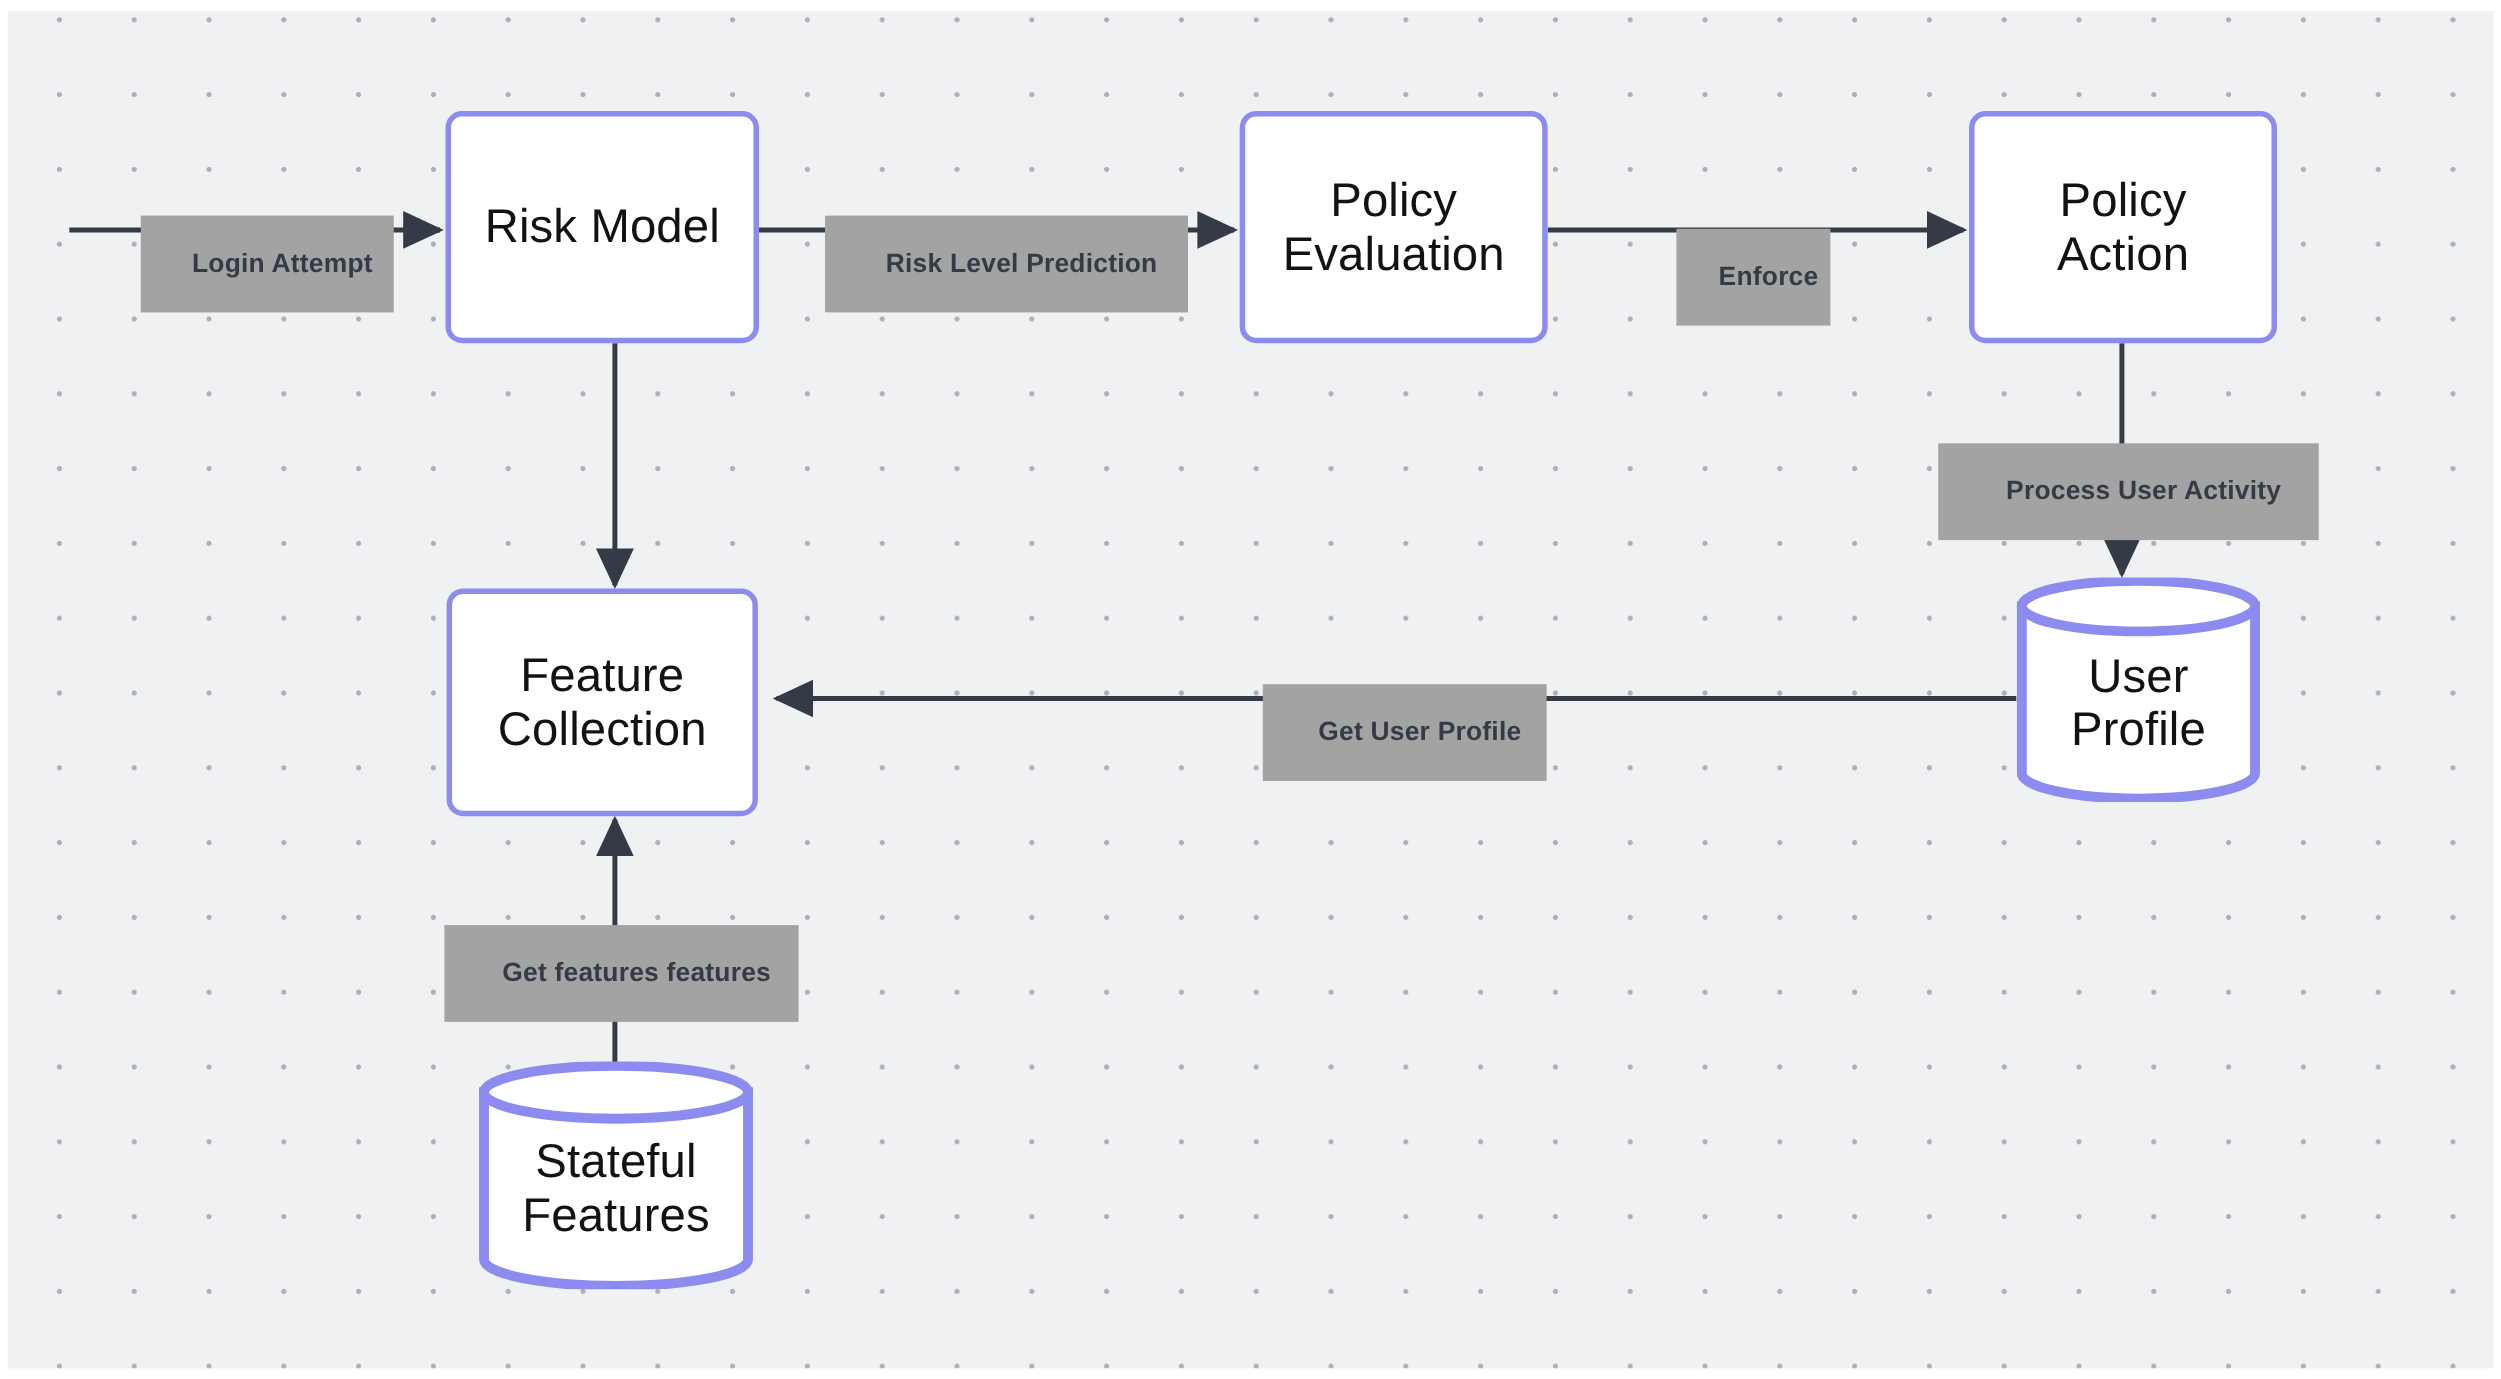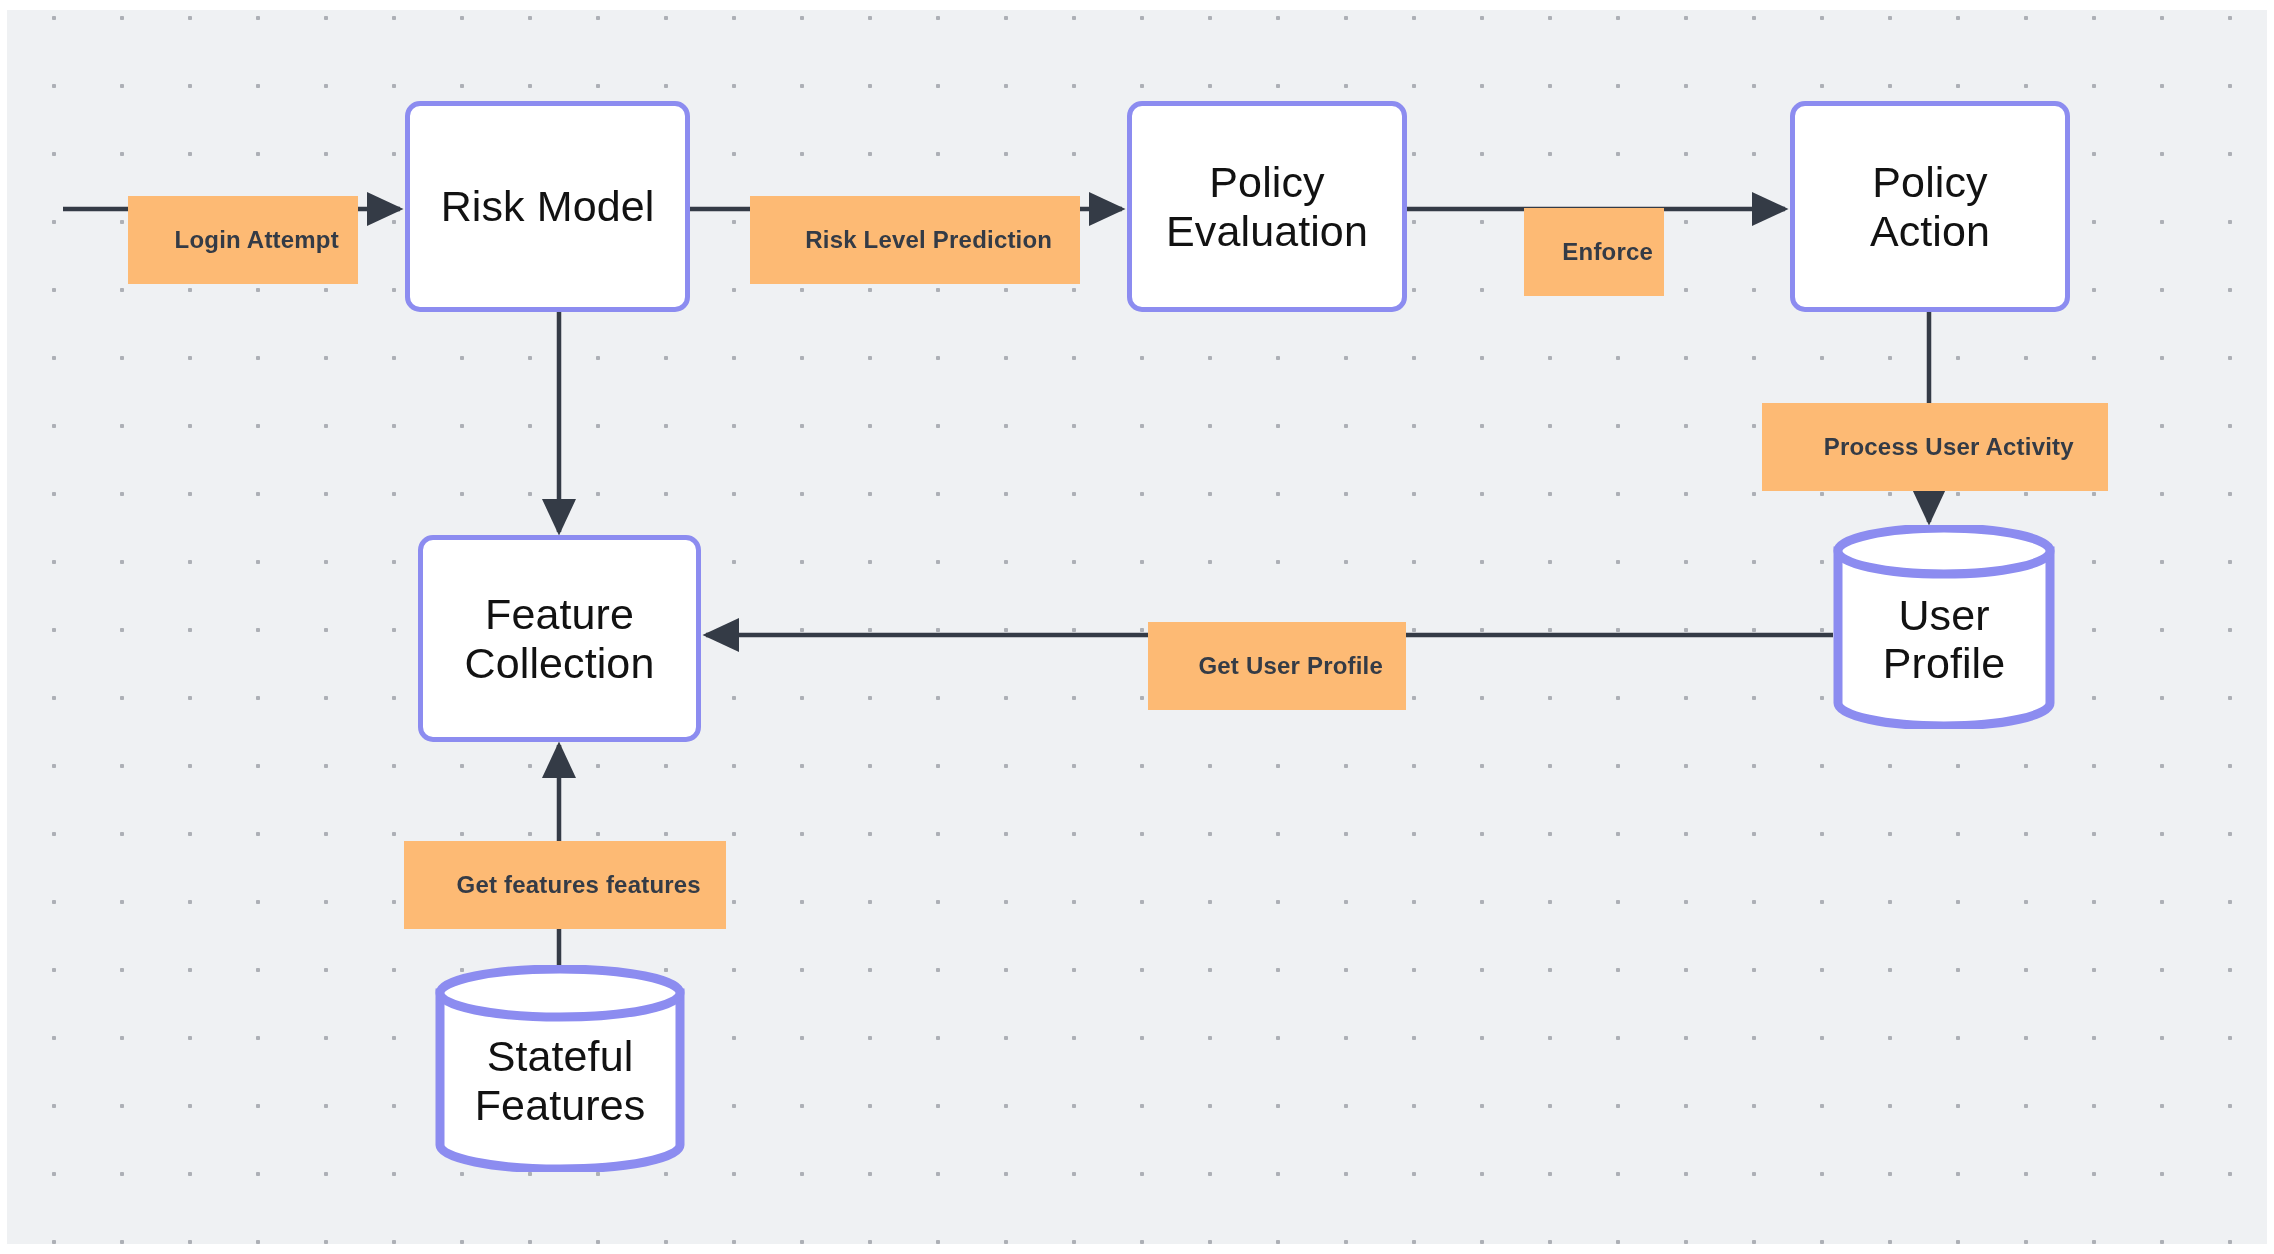--- a/index.html
+++ b/index.html
@@ -81,21 +81,21 @@
     font-size: 24px;
     font-weight: bold;
     font-family: "Liberation Sans", sans-serif;
     line-height: 1.22;
     text-align: center;
     white-space: pre;
     letter-spacing: 0.2px;
     background: transparent;
   }
   .elabel.inline {
-    background: #fdba74;
+    background: #a3a3a3;
     padding: 0 5px;
   }
 </style>
 </head>
 <body>
 
 <div id="stage">
 
   <div id="canvas"></div>
 
@@ -159,21 +159,21 @@
     </div>
   </div>
 
   <div class="node proc" style="left:1790px; top:101px; width:280px; height:211px;">
     <div>
       <span class="node-text">Policy</span>
       <span class="node-text">Action</span>
     </div>
   </div>
 
-  <div class="node proc" style="left:418px; top:535px; width:283px; height:207px;">
+  <div class="node proc" style="left:406px; top:535px; width:283px; height:207px;">
     <div>
       <span class="node-text">Feature</span>
       <span class="node-text">Collection</span>
     </div>
   </div>
 
   <div class="node db" style="left:1833px; top:525px; width:222px; height:204px;border-radius:21px;">
     <svg class="db-svg" viewBox="0 0 222 204" preserveAspectRatio="none" xmlns="http://www.w3.org/2000/svg">
       <path d="M5,26 L5,178 A106,23 0 0 0 217,178 L217,26 Z" fill="#ffffff" stroke="#8c8cf0" stroke-width="9"></path>
       <ellipse cx="111" cy="26" rx="106" ry="23" fill="#ffffff" stroke="#8c8cf0" stroke-width="9"></ellipse>

